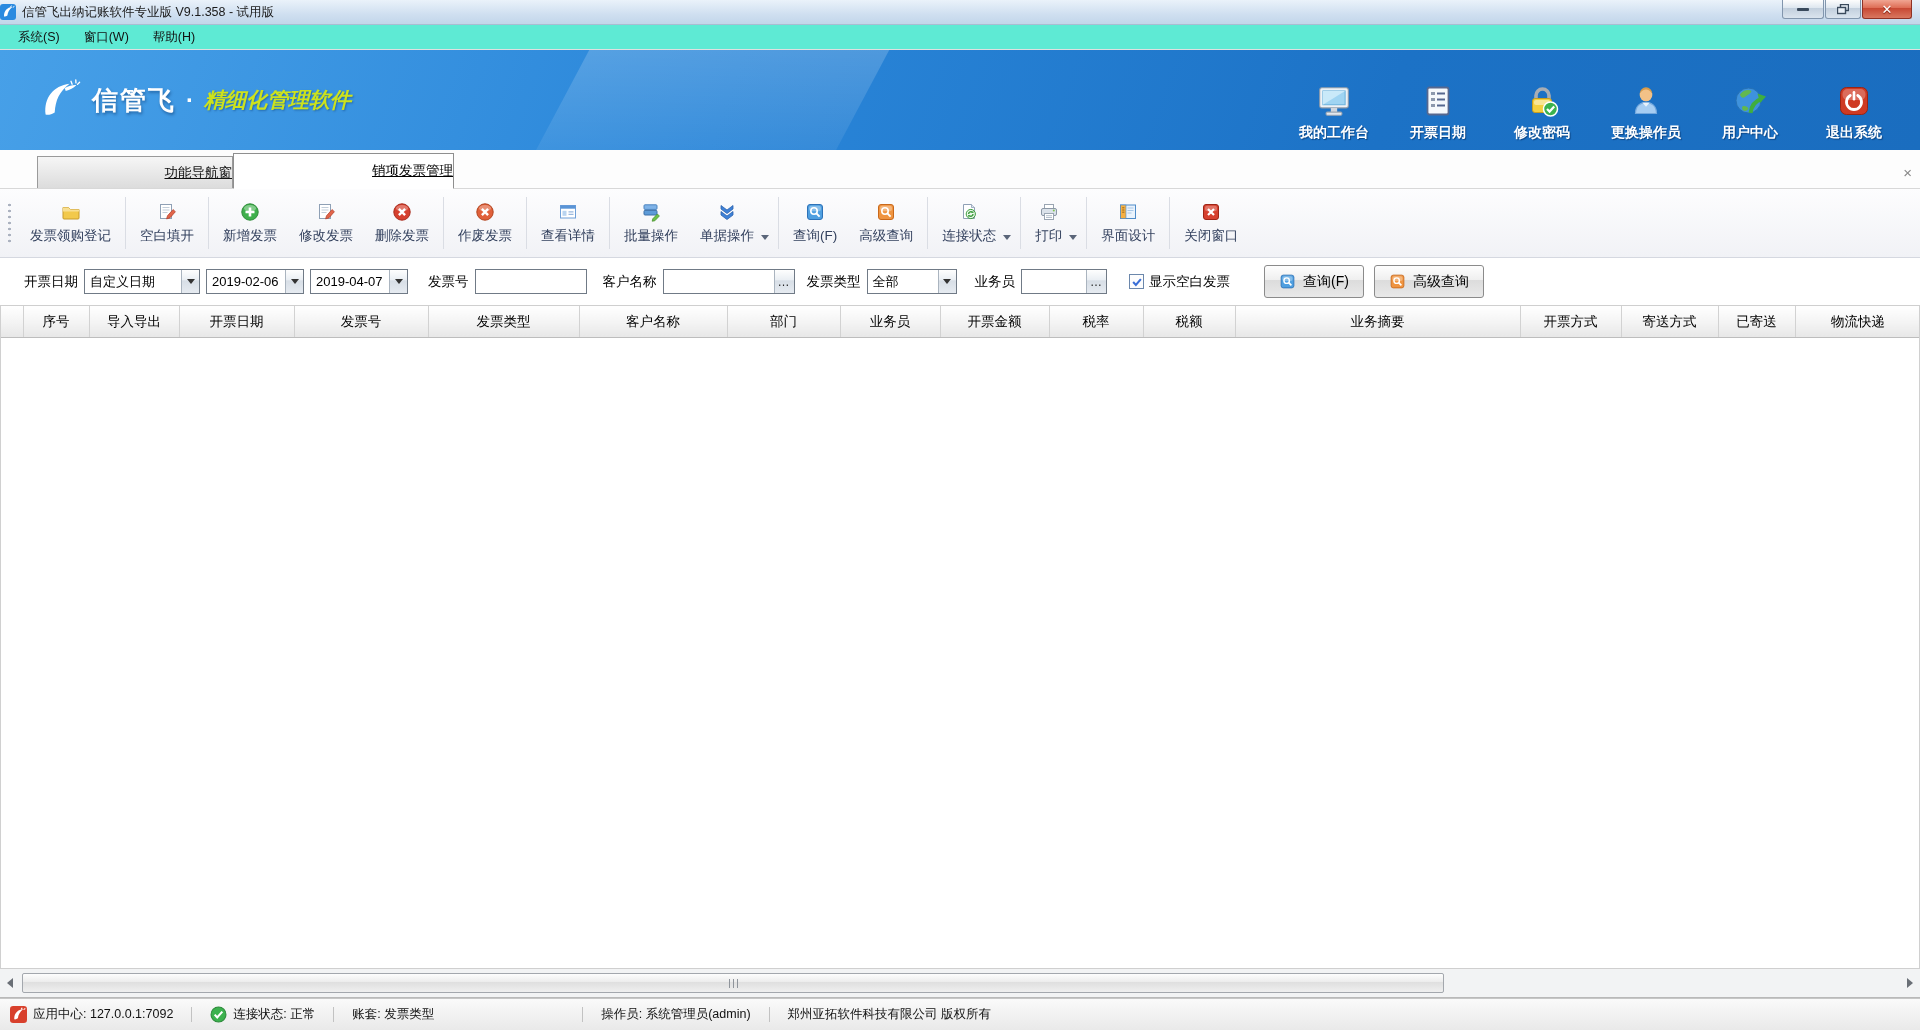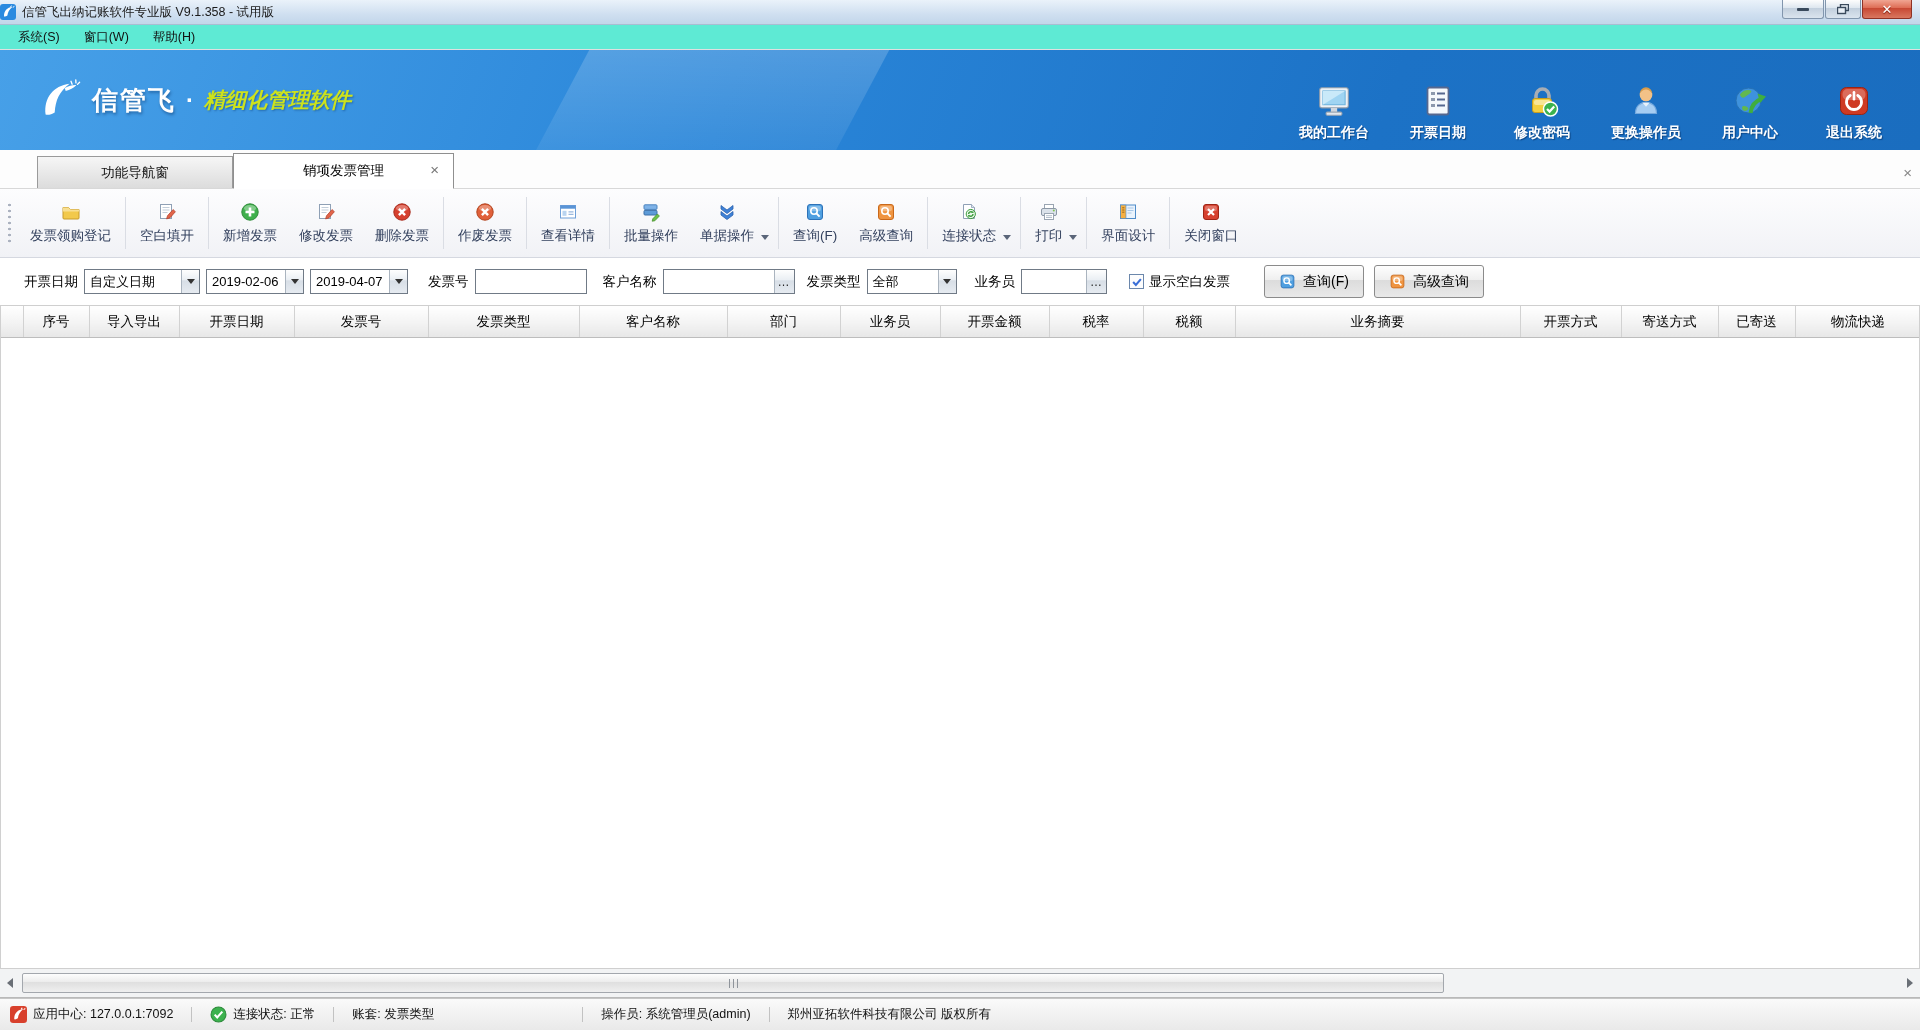--- a/index.html
+++ b/index.html
@@ -29,21 +29,21 @@
   .brand-name { color:#fff; font-size:26px; font-weight:bold; letter-spacing:2px; margin-left:10px; text-shadow:1px 2px 3px rgba(0,40,90,.45); }
   .brand-dot { color:#fff; font-size:24px; font-weight:bold; margin:0 10px; }
   .brand-slogan { color:#cde21c; font-size:21px; font-weight:bold; font-style:italic; text-shadow:1px 1px 2px rgba(0,40,90,.4); }
   .hdr-actions { position:absolute; right:14px; top:12px; height:100px; display:flex; align-items:center; }
   .hdr-action { width:104px; display:flex; flex-direction:column; align-items:center; cursor:pointer; }
   .hdr-action .hicon { width:36px; height:36px; display:flex; align-items:center; justify-content:center; margin-bottom:5px; }
   .hdr-action .hlabel { color:#fff; font-size:14px; font-weight:bold; text-shadow:1px 1px 1px rgba(0,40,90,.6); white-space:nowrap; }
 
   
   .tabbar { height:39px; flex:0 0 39px; background:#fdfdfd; border-bottom:1px solid #d8d8d8; display:flex; align-items:flex-end; position:relative; }
-  .tab { height:32px; display:flex; align-items:center; justify-content:center; font-size:13.5px; cursor:pointer; }
+  .tab { height:32px; display:flex; align-items:center; justify-content:flex-end; font-size:13.5px; cursor:pointer;text-decoration:underline; }
   .tab.inactive { width:196px; margin-left:37px; background:linear-gradient(#f6f6f6,#dcdcdc); border:1px solid #9a9a9a; border-bottom:none; color:#111; }
   .tab.active { width:221px; height:36px; background:#fff; border:1px solid #8f8f8f; border-bottom:1px solid #fff; margin-bottom:-1px; color:#000; position:relative; }
   .tab-close { position:absolute; right:14px; top:8px; color:#777; font-size:15px; line-height:1; cursor:pointer; }
   .tabbar-close { position:absolute; right:8px; bottom:8px; color:#888; font-size:15px; line-height:1; cursor:pointer; }
 
   
   .toolbar { height:69px; flex:0 0 69px; background:linear-gradient(#fdfdfe,#f1f2f6); border-bottom:1px solid #d5d8e0; display:flex; align-items:center; padding-left:4px; }
   .tgrip { width:7px; height:42px; margin:0 6px 0 2px; background-image:radial-gradient(circle,#aab1bf 1.1px,transparent 1.6px); background-size:5px 6px; background-position:center; background-repeat:repeat-y; }
   .tb { display:flex; flex-direction:column; align-items:center; justify-content:center; padding:4px 10px; cursor:pointer; border:1px solid transparent; border-radius:3px; }
   .tb .tbi { width:22px; height:22px; margin-bottom:4px; display:flex; align-items:center; justify-content:center; }

